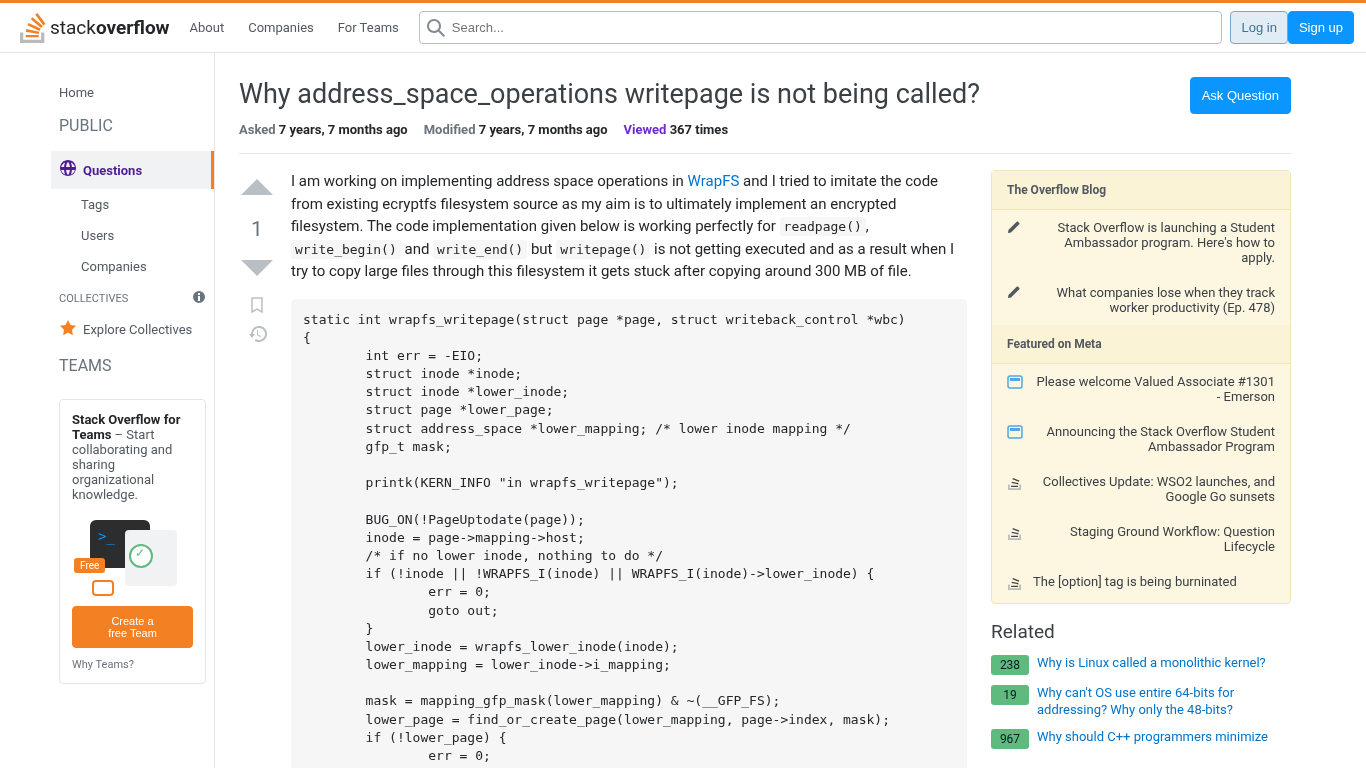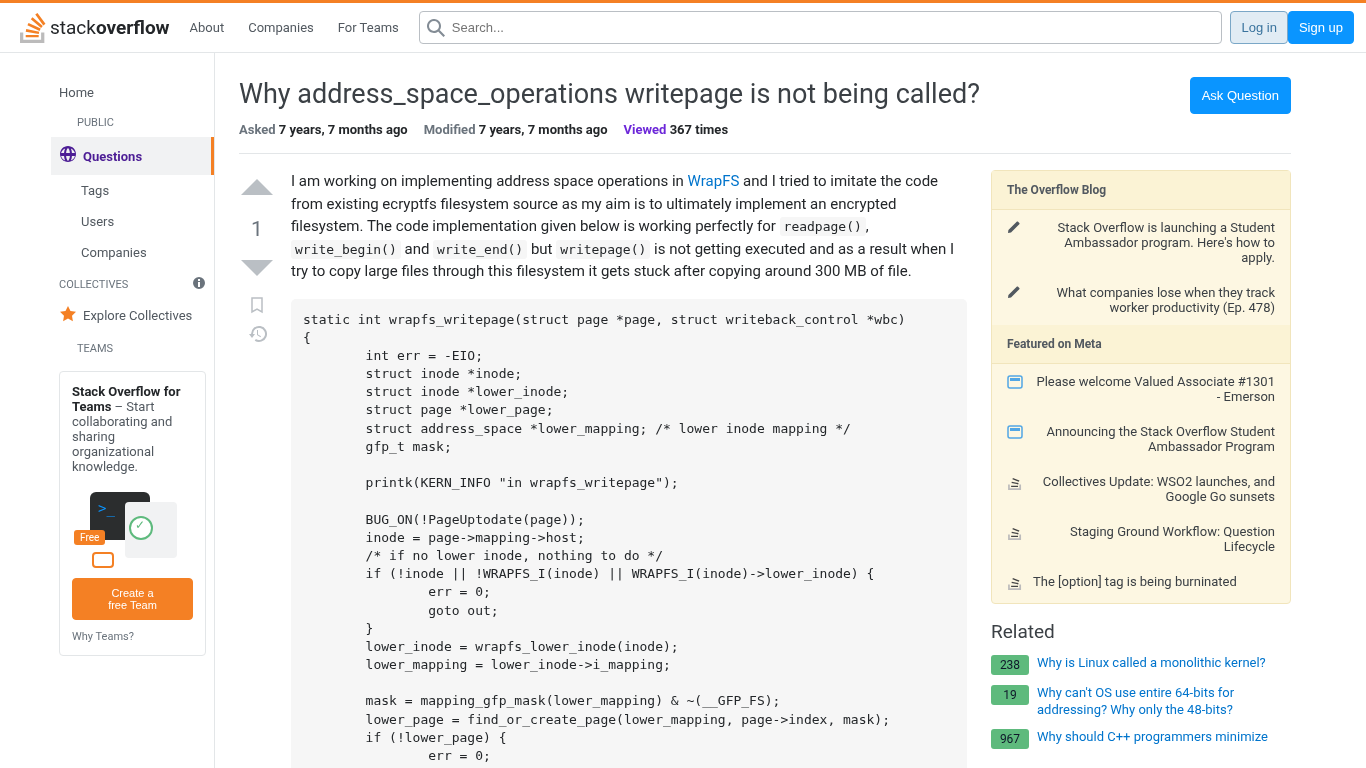--- a/index.html
+++ b/index.html
@@ -19,21 +19,21 @@
 .search-icon-wrap { position: absolute; left: 8px; top: 8px; color: #838c95; }
 .header-buttons { display: flex; gap: 0; }
 .btn { padding: 8px 10px; border-radius: 4px; font-size: 13px; cursor: pointer; border: 1px solid; }
 .btn-login { background: #e1ecf4; border-color: #7aa7c7; color: #39739d; }
 .btn-signup { background: #0a95ff; border-color: #0a95ff; color: #fff; }
 .btn-ask { background: #0a95ff; border-color: #0a95ff; color: #fff; padding: 10px 11px; }
 .btn-team { background: #f48024; border-color: #f48024; color: #fff; padding: 8px 32px; font-size: 11px; }
 
 .container { display: flex; max-width: 1264px; margin: 0 auto; }
 .left-sidebar { width: 164px; padding-top: 24px; border-right: 1px solid #e3e6e8; flex-shrink: 0; }
-.nav-section { font-size: 11px; color: #6a737c; padding: 8px 8px 8px 8px; margin-left: 18px; }
+.nav-section { font-size: 16px; color: #6a737c; padding: 8px 8px 16px 8px; }
 .nav-item { display: flex; align-items: center; padding: 8px 8px 8px 8px; color: #525960; font-size: 13px; cursor: pointer; }
 .nav-item.indent { padding-left: 30px; }
 .nav-item.active { background: #f1f2f3; border-right: 3px solid #f48024; font-weight: 700; color: #4c1d95; }
 .nav-item .globe { margin-right: 6px; font-size: 16px; }
 .collectives-row { display: flex; align-items: center; justify-content: space-between; padding: 8px; font-size: 11px; color: #6a737c; }
 .explore-row { display: flex; align-items: center; padding: 4px 8px 8px 8px; color: #525960; font-size: 13px; cursor: pointer; gap: 6px; }
 .star-icon { color: #f48024; }
 .teams-box { margin: 8px; padding: 12px; border: 1px solid #e3e6e8; border-radius: 4px; font-size: 13px; color: #525960; }
 .teams-box strong { color: #232629; }
 .teams-img { margin: 12px 0; height: 80px; background: #fff; display: flex; align-items: center; justify-content: center; position: relative; }

